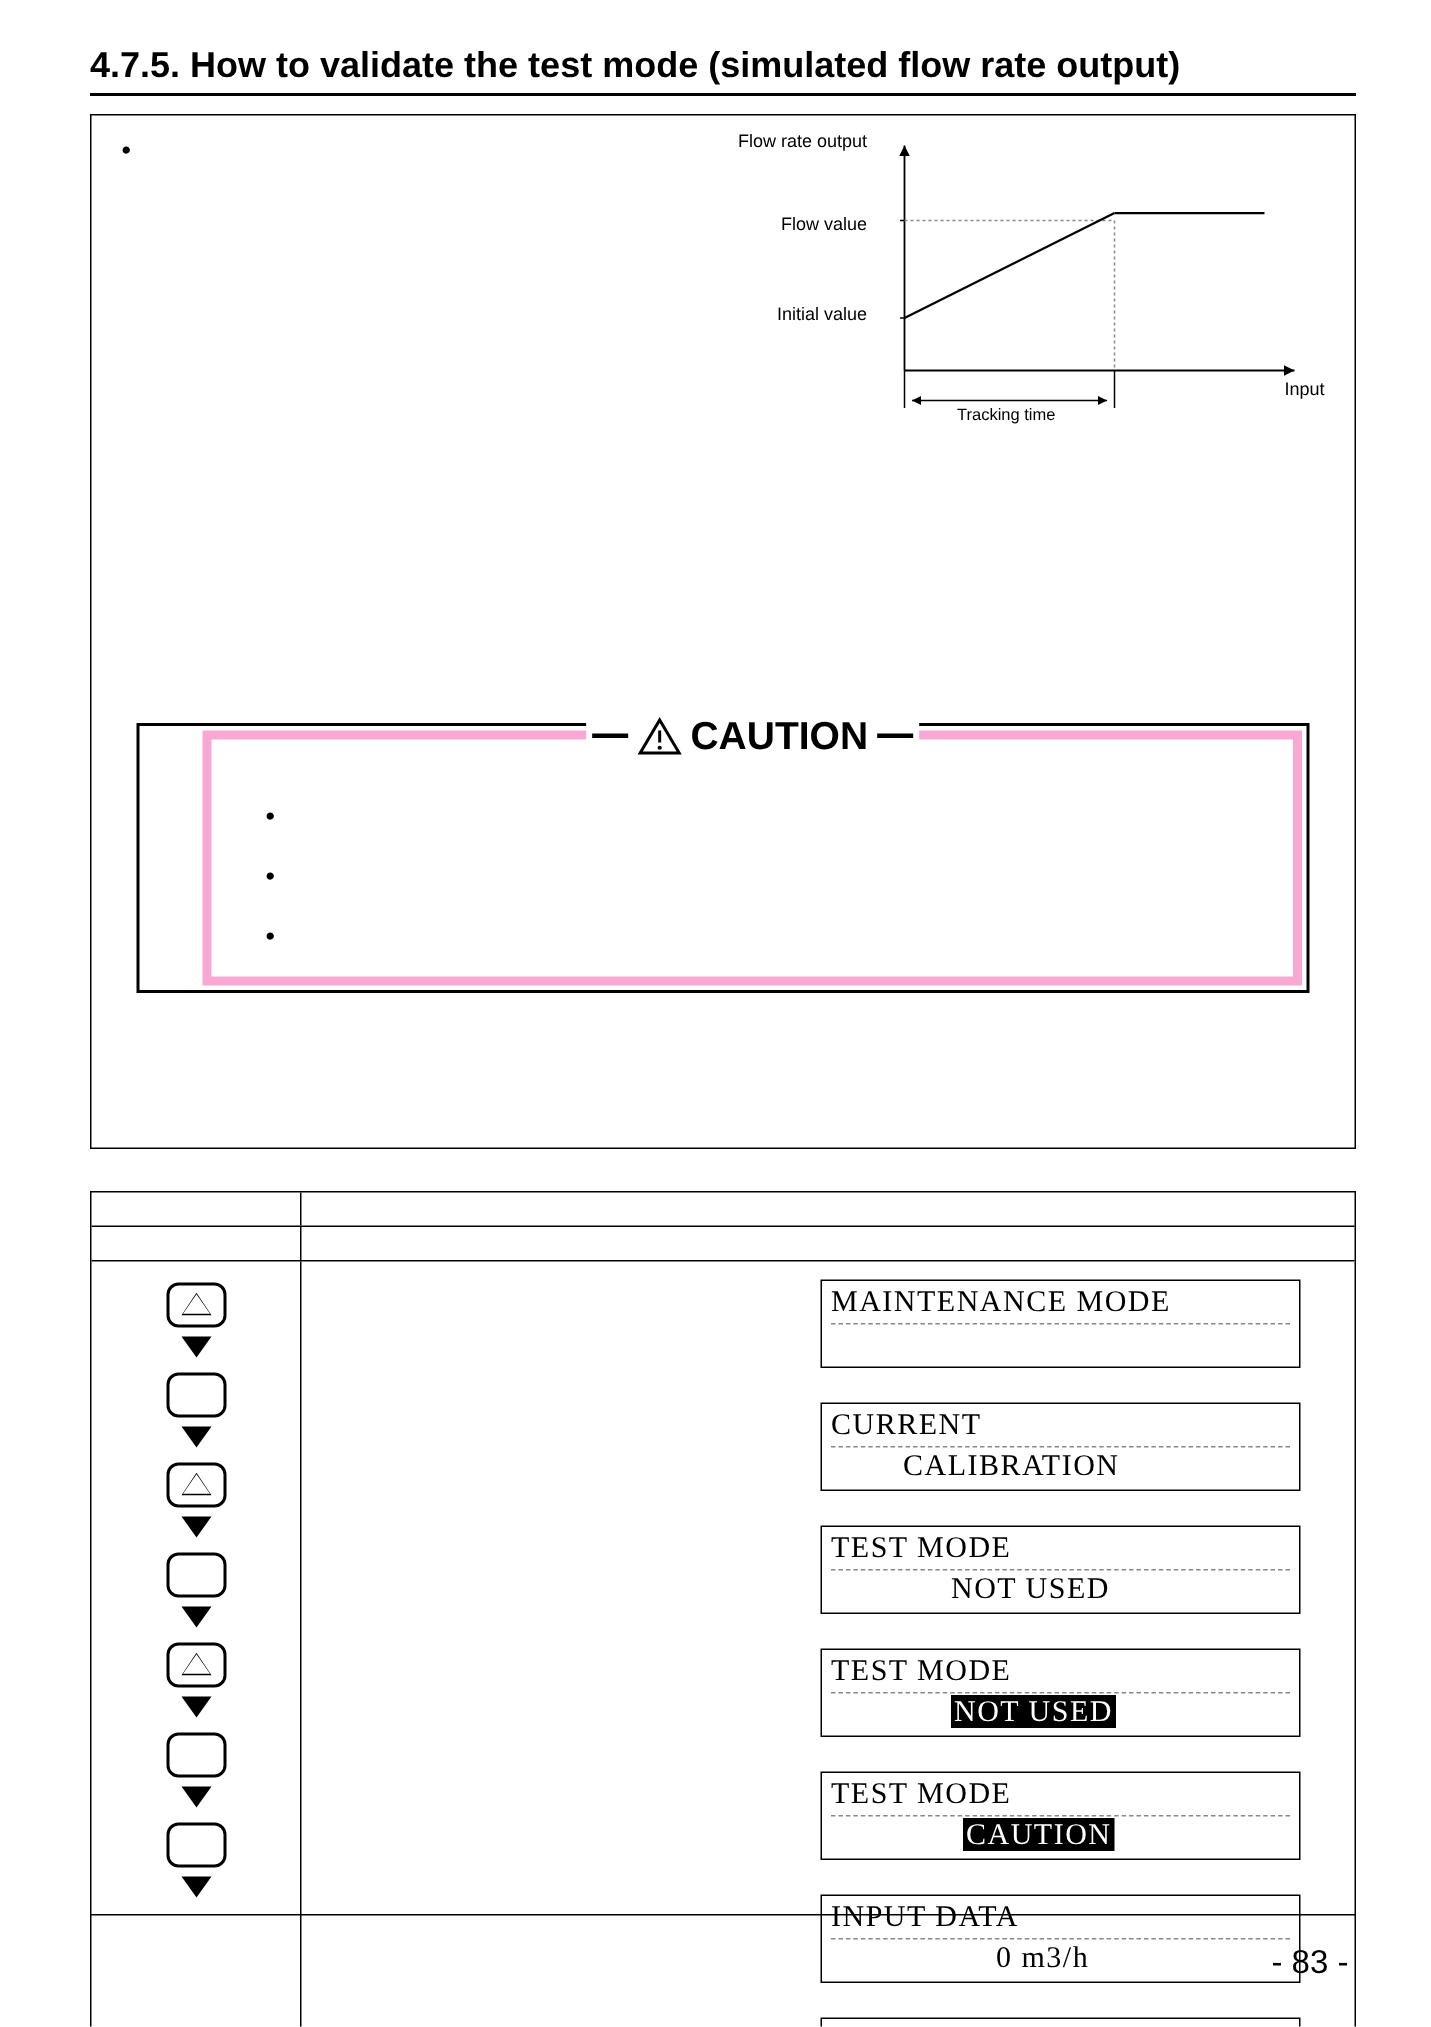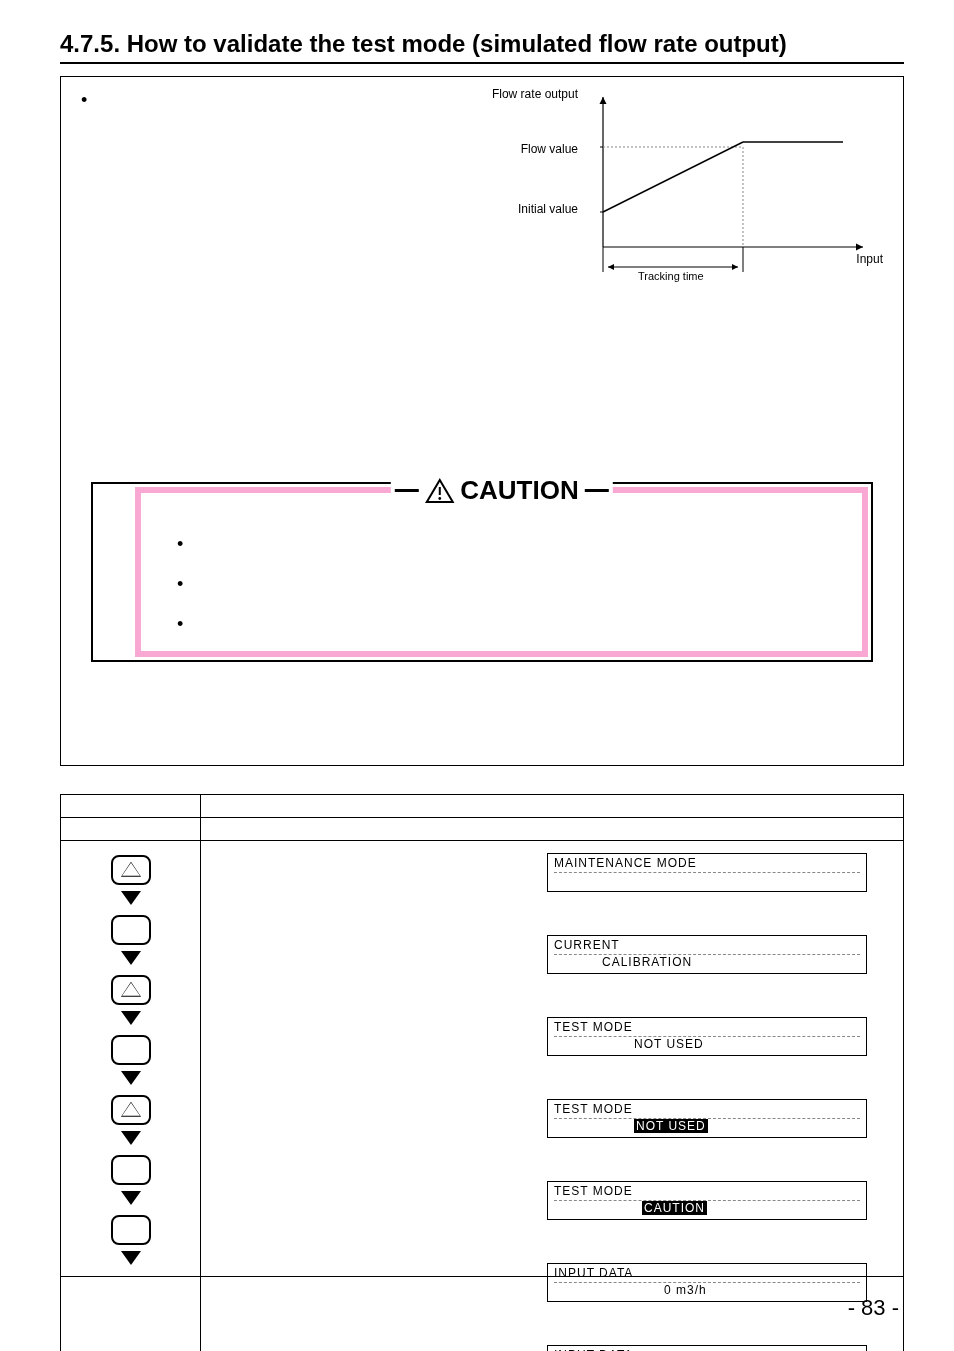--- a/index.html
+++ b/index.html
@@ -150,22 +150,22 @@
     border-left: 10px solid transparent;
     border-right: 10px solid transparent;
     border-top: 14px solid #000;
     margin: 3px auto 10px auto;
   }
   .lcd-box {
     position: absolute;
     right: 18px;
     width: 320px;
     border: 1px solid #000;
-    font-family: Liberation Sans, sans-serif;
-    font-size: 12px;
+    font-family: Liberation Serif, serif;
+    font-size: 20px;
     line-height: 1.25;
     padding: 2px 6px 3px 6px;
     letter-spacing: 1px;
   }
   .lcd-line1 { border-bottom: 1px dashed #888; padding-bottom: 1px; }
   .lcd-line2 { padding-left: 48px; }
   .lcd-inverse {
     background: #000;
     color: #fff;
     padding: 0 2px;

